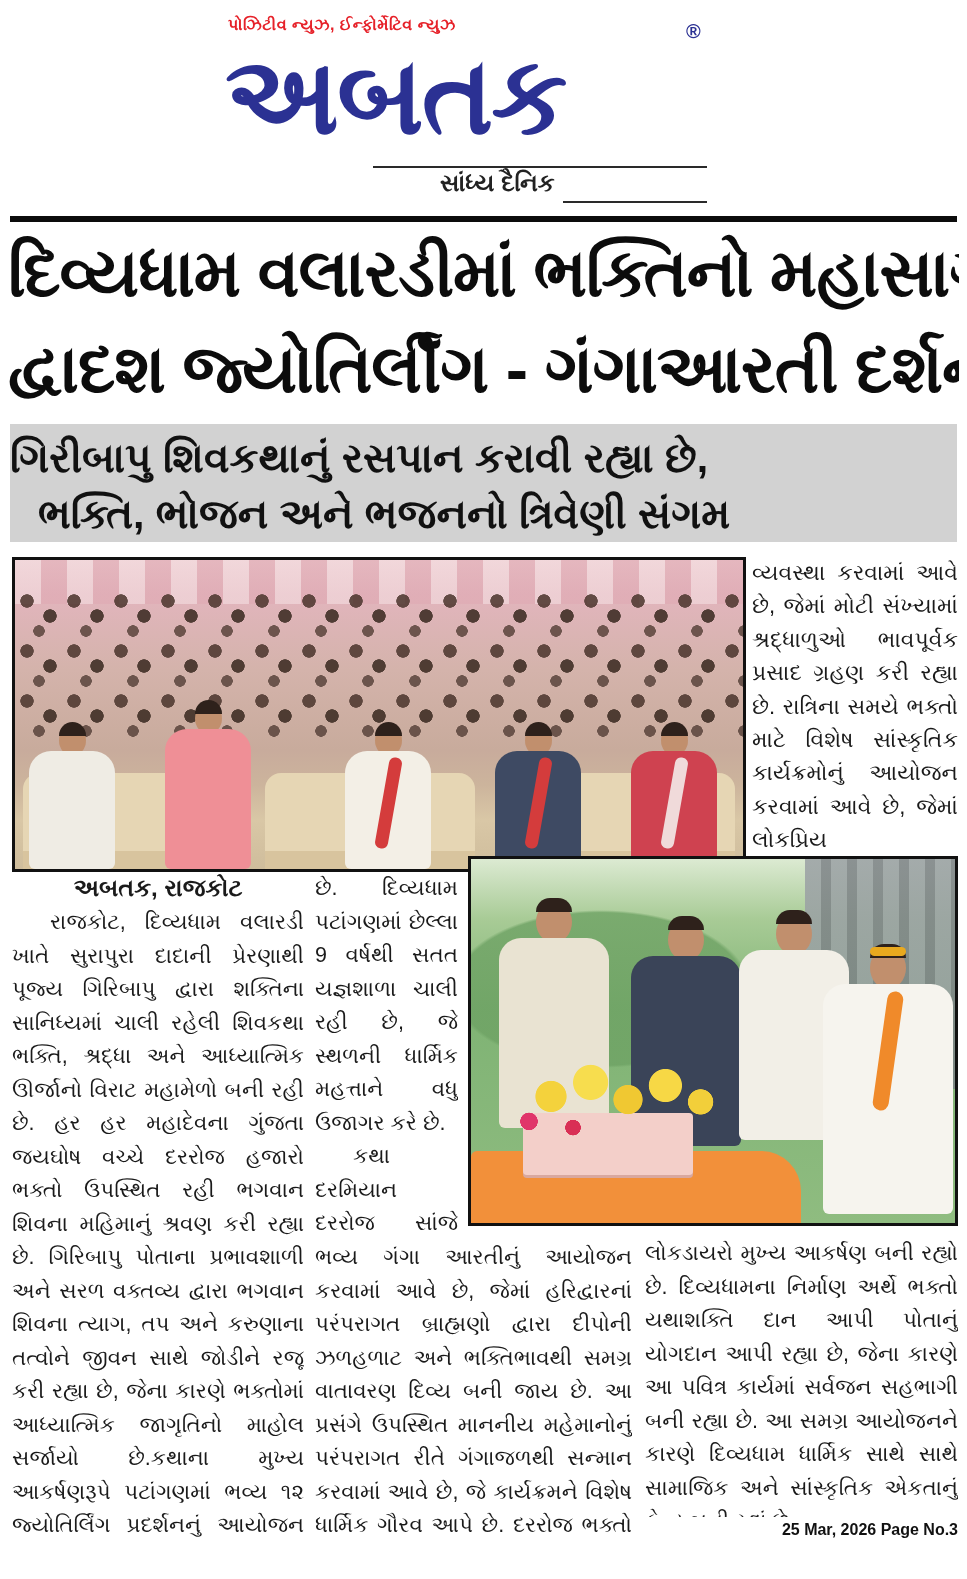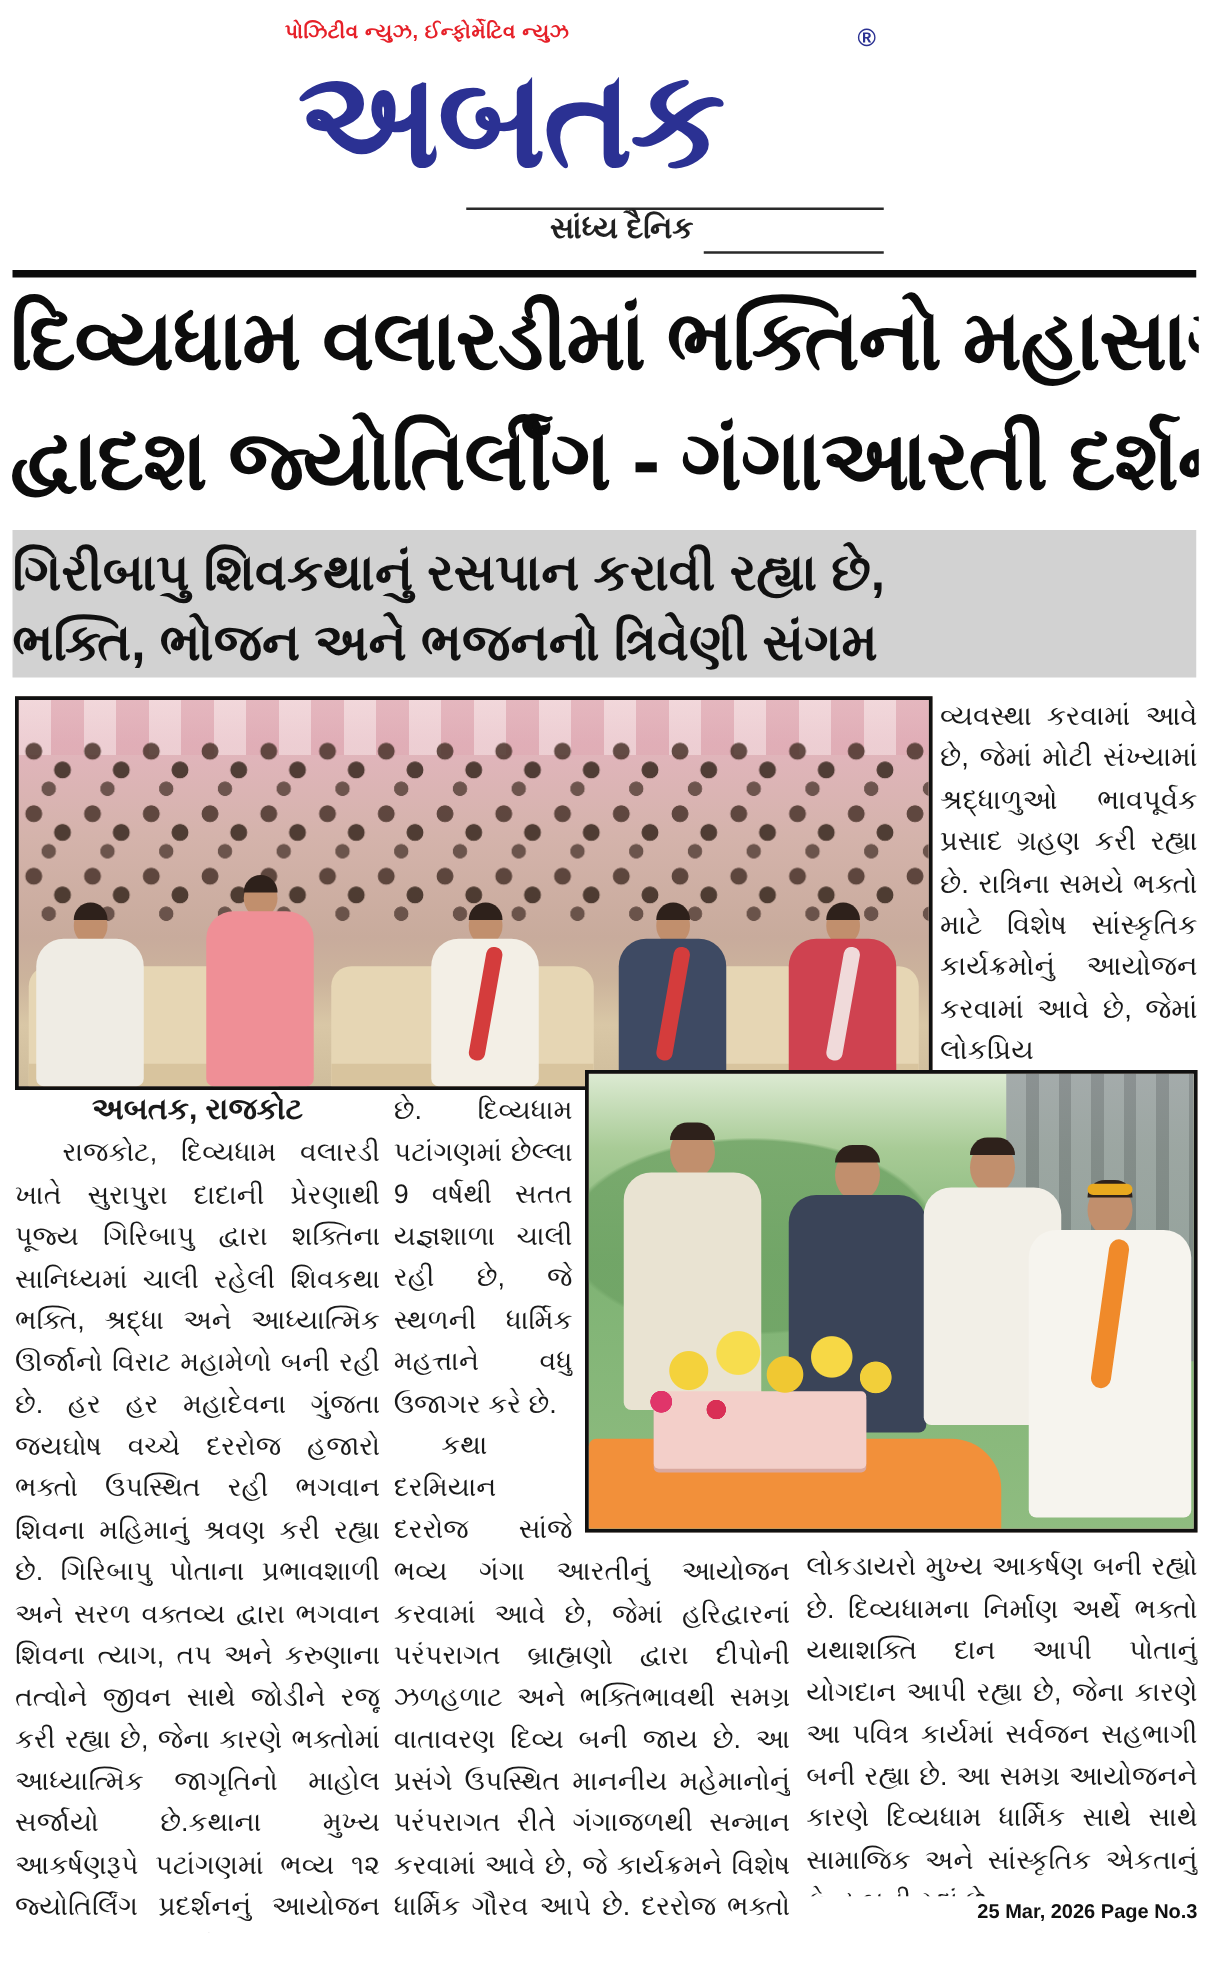--- a/index.html
+++ b/index.html
@@ -8,39 +8,39 @@
     font-family:"Liberation Sans","DejaVu Sans",sans-serif;color:#1a1a1a;
     overflow:hidden;
   }
   .abs{position:absolute;}
 
   
   .tagline{left:228px;top:16px;width:310px;text-align:center;
     font-size:16px;font-weight:bold;color:#e62129;letter-spacing:.5px;}
   .logo{left:225px;top:34px;width:485px;text-align:center;
     font-size:108px;line-height:124px;font-weight:900;color:#2b3193;
-    letter-spacing:-2px;margin-left:13px;}
+    letter-spacing:-2px;}
   .regmark{left:686px;top:20px;font-size:20px;color:#2b3193;font-weight:bold;}
   .subband-line1{left:373px;top:166px;width:334px;height:2px;background:#2a2a2a;}
   .subband-text{left:440px;top:169px;width:267px;text-align:right;
     font-size:24px;font-weight:bold;color:#222;}
   .subband-line2{left:563px;top:201px;width:144px;height:2px;background:#2a2a2a;}
 
   
   .top-rule{left:10px;top:216px;width:947px;height:6px;background:#0c0c0c;}
   .headline{left:8px;width:951px;text-align:center;color:#0c0c0c;
     font-weight:900;font-size:67px;line-height:94px;letter-spacing:-1px;
     white-space:nowrap;overflow:hidden;}
   .hl1{top:226px;}
   .hl2{top:322px;}
   .graybox{left:10px;top:424px;width:947px;height:118px;background:#d2d2d2;}
   .subhead{left:10px;width:847px;text-align:center;color:#111;
     font-weight:bold;font-size:41px;line-height:56px;white-space:nowrap;overflow:hidden;}
   .sh1{top:430px;}
-  .sh2{top:486px;}
+  .sh2{top:486px;padding-left:28px;}
 
   
   .photo{border:3px solid #111;overflow:hidden;background:#cbb2a4;}
   .photo1{left:12px;top:557px;width:728px;height:309px;}
   .p1-bg{position:absolute;inset:0;
     background:linear-gradient(180deg,#ecc9ce 0px,#e2b5bd 34px,#d4b3ab 110px,
       #c8ab9c 190px,#ccb49c 225px,#d9c7a6 260px,#cfbd9c 100%);}
   .p1-tent{position:absolute;left:0;top:0;right:0;height:44px;opacity:.55;
     background:repeating-linear-gradient(90deg,#f6e3e5 0 26px,#dfa8b2 26px 52px);}
   .p1-crowd{position:absolute;left:0;top:30px;right:0;height:150px;

